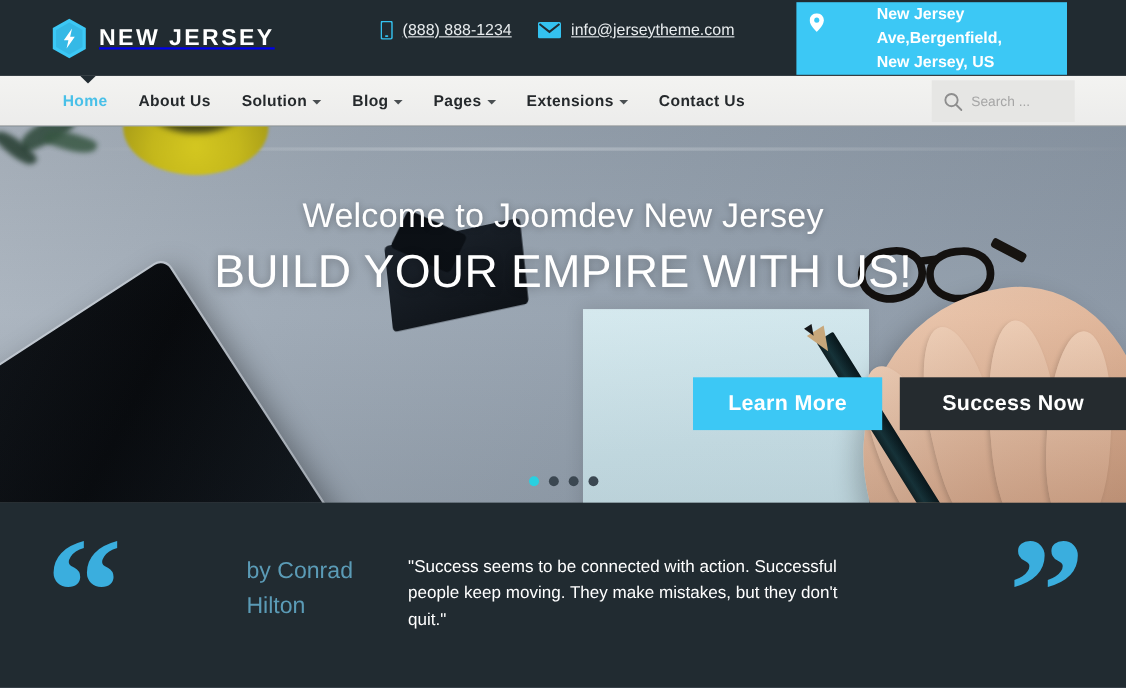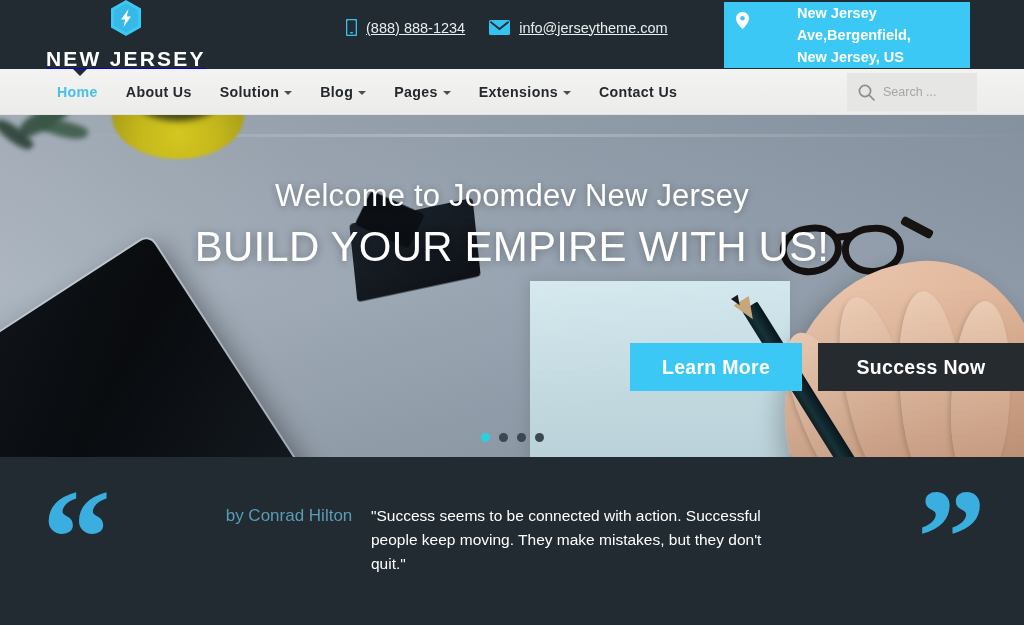--- a/index.html
+++ b/index.html
@@ -18,21 +18,20 @@
     height: 69px;
     background: #212b31;
     display: flex;
     align-items: center;
   }
   .brand {
     display: flex;
     align-items: center;
     margin-left: 46px;
     gap: 10px;
-    flex-direction: column;
   }
   .hexlogo {
     width: 34px; height: 38px;
     position: relative;
     display: inline-block;
   }
   .hexlogo svg { display: block; }
   .brand-name {
     color: #ffffff;
     font-size: 21px;
@@ -348,23 +347,23 @@
     line-height: 1;
     font-weight: bold;
     user-select: none;
   }
   .quote-open { left: 42px; top: 12px; }
   .quote-close { right: 38px; top: 12px; }
   .t-author {
     position: absolute;
     left: 224px; top: 46px;
     width: 130px;
-    text-align: center;
+    text-align: left;
     color: #5b9bb6;
-    font-size: 17px;
+    font-size: 21px;
     line-height: 1.5;
   }
   .t-text {
     position: absolute;
     left: 371px; top: 47px;
     width: 428px;
     color: #ffffff;
     font-size: 15.5px;
     line-height: 1.55;
   }

